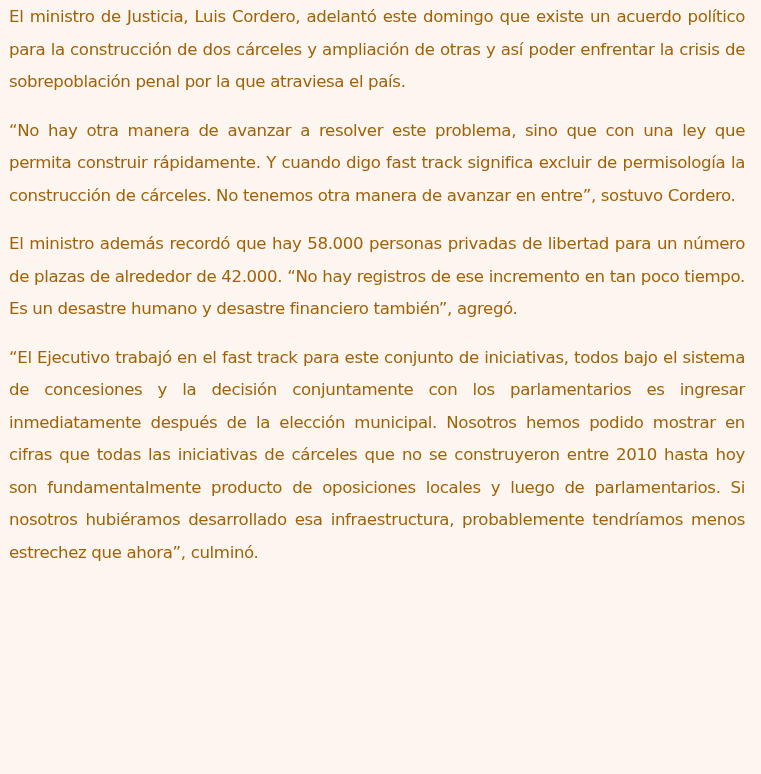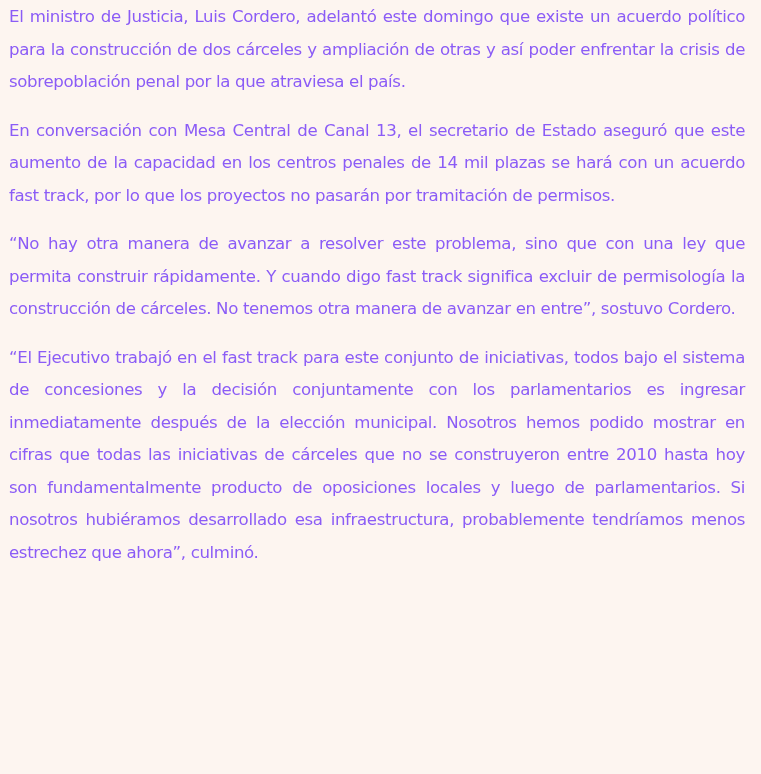--- a/index.html
+++ b/index.html
@@ -10,33 +10,33 @@
   body {
     width: 761px;
     height: 774px;
     overflow: hidden;
   }
   .article {
     box-sizing: border-box;
     width: 761px;
     padding: 0 16px 0 9px;
     padding-top: 1px;
-    color: #8b5cf6;
+    color: #a16207;
     font-family: "DejaVu Sans", sans-serif;
     font-size: 16.6px;
     line-height: 32.5px;
     letter-spacing: -0.35px;
     word-spacing: 0px;
   }
   .article p {
     margin: 0 0 16px 0;
     text-align: justify;
   }
 </style>
 </head>
 <body>
 
 <div class="article">
   <p>El ministro de Justicia, Luis Cordero, adelantó este domingo que existe un acuerdo político para la construcción de dos cárceles y ampliación de otras y así poder enfrentar la crisis de sobrepoblación penal por la que atraviesa el país.</p>
-  <p>En conversación con Mesa Central de Canal 13, el secretario de Estado aseguró que este aumento de la capacidad en los centros penales de 14 mil plazas se hará con un acuerdo fast track, por lo que los proyectos no pasarán por tramitación de permisos.</p>
   <p>“No hay otra manera de avanzar a resolver este problema, sino que con una ley que permita construir rápidamente. Y cuando digo fast track significa excluir de permisología la construcción de cárceles. No tenemos otra manera de avanzar en entre”, sostuvo Cordero.</p>
+  <p>El ministro además recordó que hay 58.000 personas privadas de libertad para un número de plazas de alrededor de 42.000. “No hay registros de ese incremento en tan poco tiempo. Es un desastre humano y desastre financiero también”, agregó.</p>
   <p>“El Ejecutivo trabajó en el fast track para este conjunto de iniciativas, todos bajo el sistema de concesiones y la decisión conjuntamente con los parlamentarios es ingresar inmediatamente después de la elección municipal. Nosotros hemos podido mostrar en cifras que todas las iniciativas de cárceles que no se construyeron entre 2010 hasta hoy son fundamentalmente producto de oposiciones locales y luego de parlamentarios. Si nosotros hubiéramos desarrollado esa infraestructura, probablemente tendríamos menos estrechez que ahora”, culminó.</p>
 </div>
 
 </body></html>

